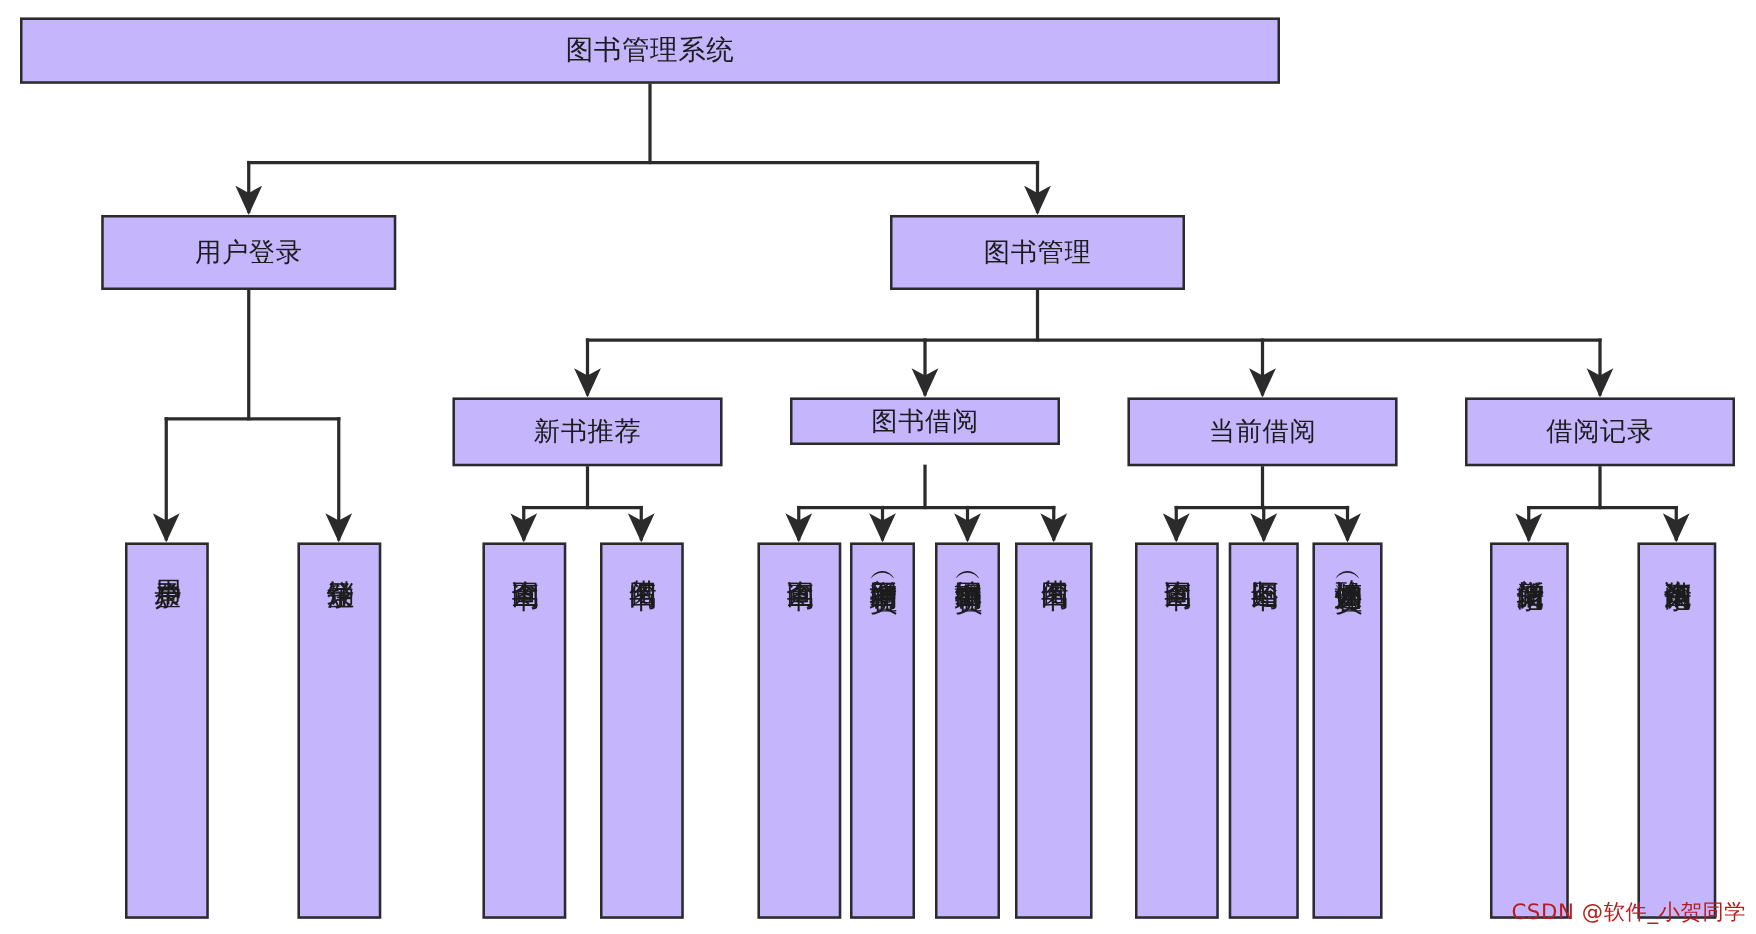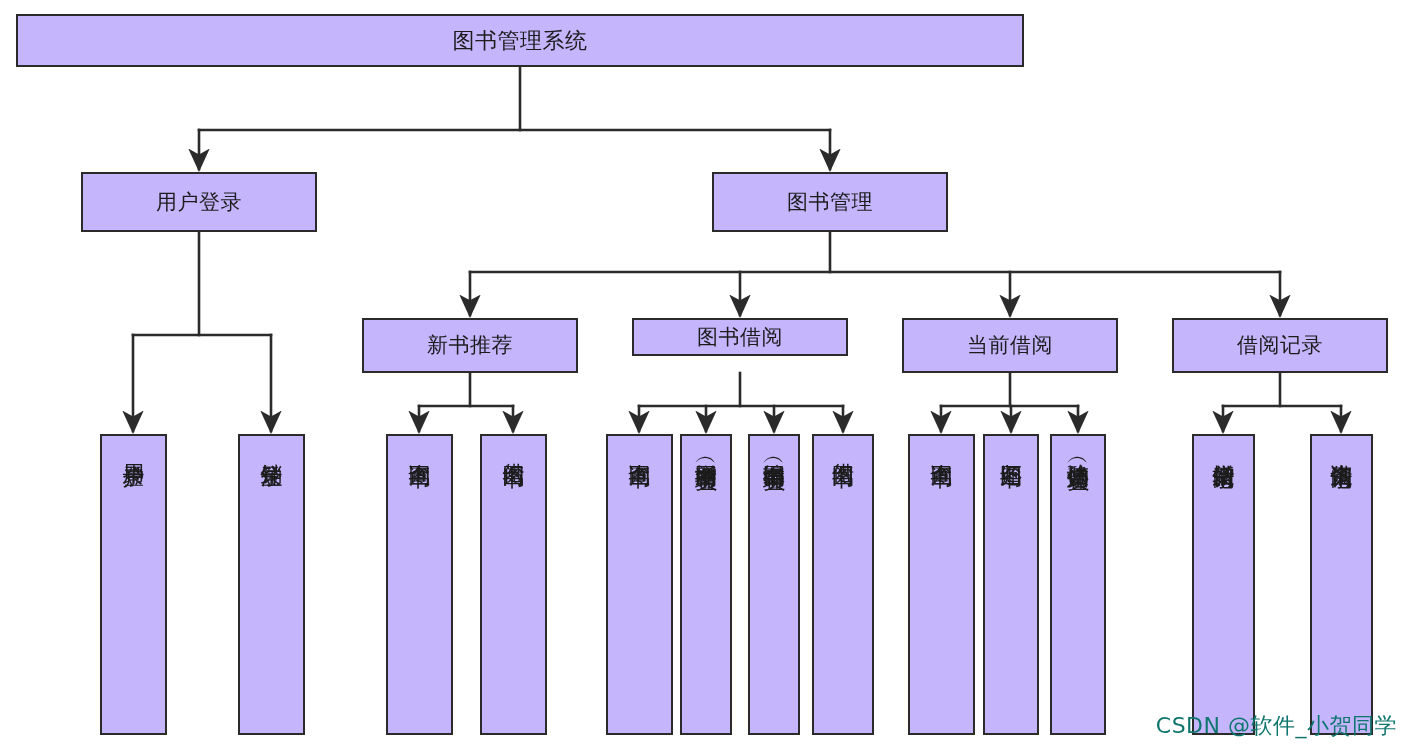--- a/index.html
+++ b/index.html
@@ -59,22 +59,22 @@
     font-size: 22px;
     line-height: 1.08;
     letter-spacing: 1px;
     white-space: nowrap;
     transform: none;
   }
   #watermark {
     position: absolute;
     right: 8px;
     bottom: 6px;
-    font-size: 22px;
-    color: #0f766e;
+    font-size: 17px;
+    color: #b91c1c;
     white-space: nowrap;
     letter-spacing: 0.5px;
   }
 </style>
 </head>
 <body>
 
 <div id="diagram-root">
 
   <svg id="edge-layer" viewBox="0 0 1405 747" width="1405" height="747" xmlns="http://www.w3.org/2000/svg">

